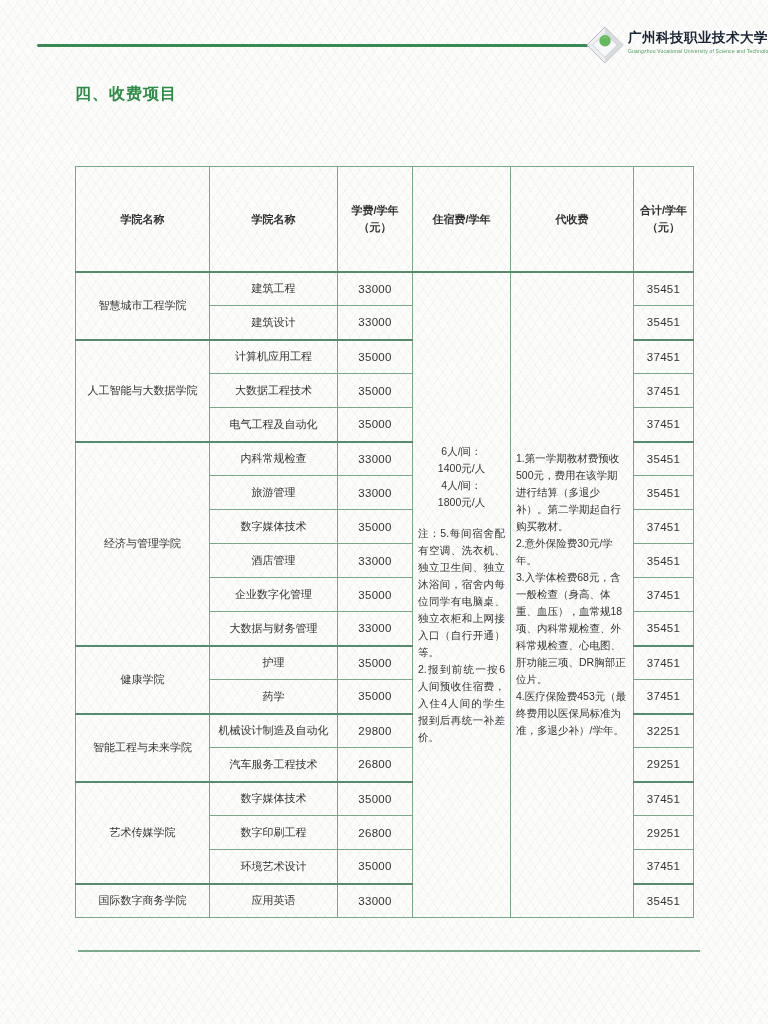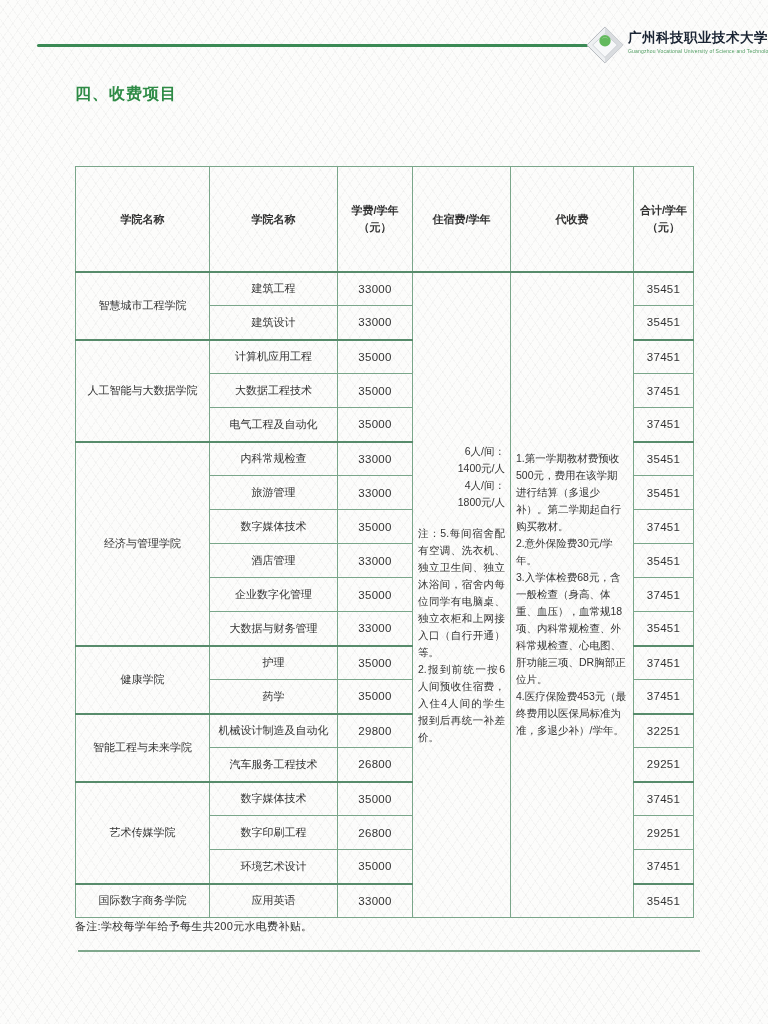--- a/index.html
+++ b/index.html
@@ -59,21 +59,21 @@
     white-space:pre-line;border-bottom:2px solid #578b6b;
   }
   .fees td{font-size:11px;}
   .fees tr.group-start td{border-top:2px solid #578b6b;}
   .fees td.num{font-size:11.5px;letter-spacing:0.3px;}
   .fees td.note-cell{
     font-size:10.5px;text-align:left;line-height:1.62;
     padding:6px 5px;white-space:pre-line;
   }
   .acc-rates{
-    text-align:right;white-space:pre-line;
+    text-align:center;white-space:pre-line;
     margin-bottom:14px;line-height:1.62;
   }
   .acc-note{white-space:pre-line;text-align:justify;}
   .remark{
     position:absolute;left:75px;top:919px;margin:0;
     font-size:11px;color:#2f2f2f;letter-spacing:0.3px;
   }
   .bottom-rule{
     position:absolute;left:78px;top:950px;width:622px;height:2px;
     background:#7fa78c;
@@ -234,17 +234,16 @@
         </tr>
         <tr class="group-start">
           <td class="college-cell" rowspan="1">国际数字商务学院</td>
           <td class="major-cell">应用英语</td>
           <td class="num">33000</td>
           <td class="num">35451</td>
         </tr>
       </tbody>
   </table>
 
-  <p class="remark">备注:学校每学年给予每生共200元水电费补贴。</p>
 
   <div class="bottom-rule"></div>
 
 </div>
 
 </body></html>

